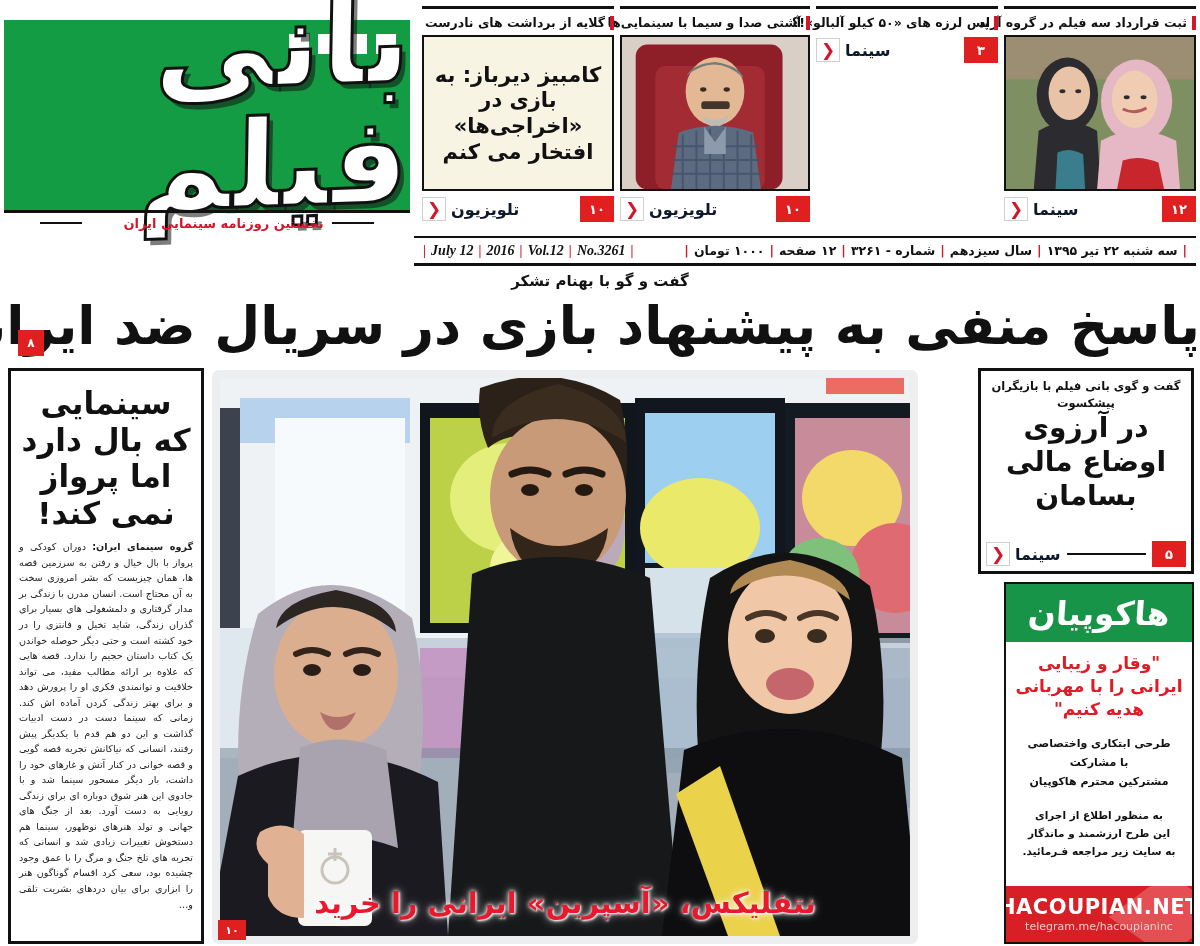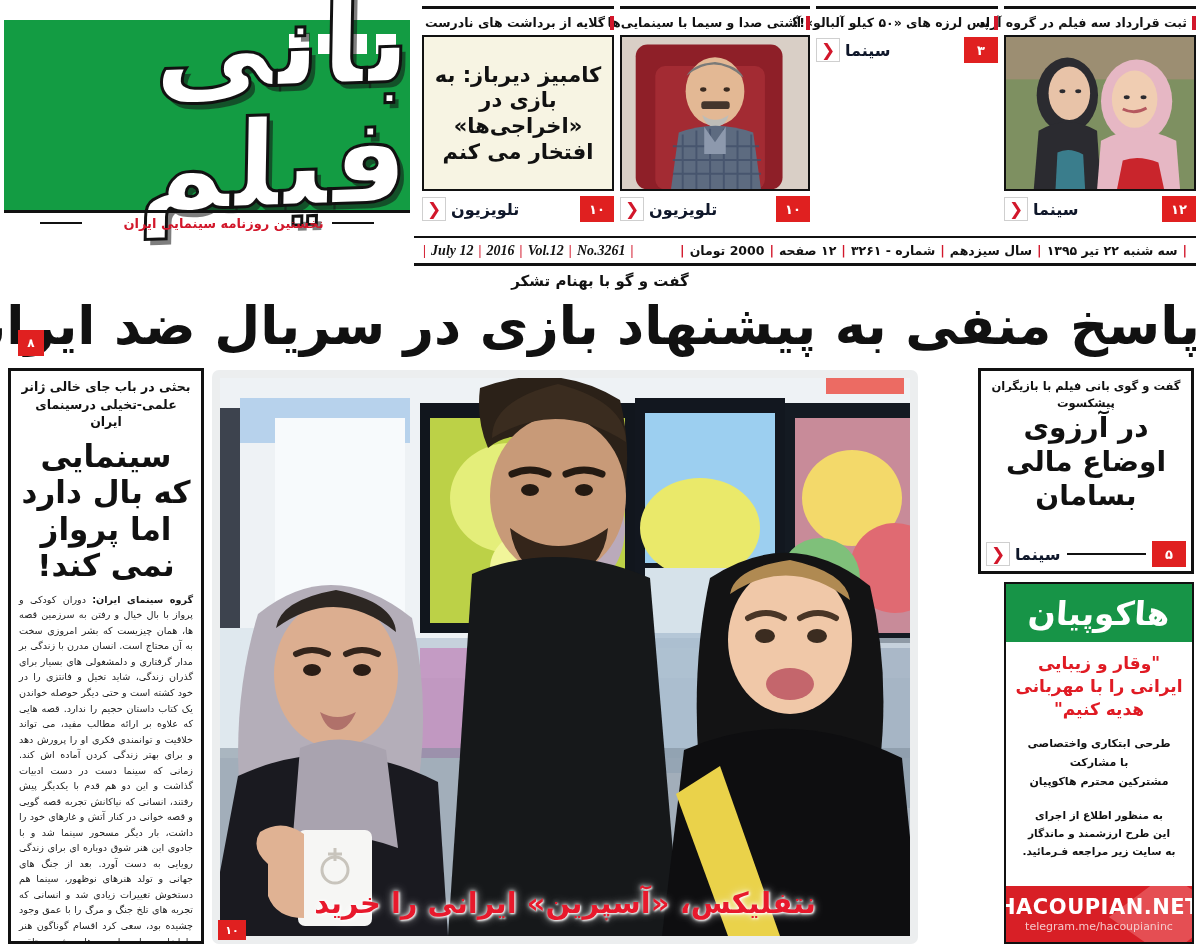--- a/index.html
+++ b/index.html
@@ -329,21 +329,21 @@
     <span class="info-seg info-fa">
       <span class="sep">|</span>
         <span>سه شنبه ۲۲ تیر ۱۳۹۵</span>
       <span class="sep">|</span>
         <span>سال سیزدهم</span>
       <span class="sep">|</span>
         <span>شماره - ۳۲۶۱</span>
       <span class="sep">|</span>
         <span>۱۲ صفحه</span>
       <span class="sep">|</span>
-        <span>2000 تومان</span>
+        <span>۱۰۰۰ تومان</span>
       <span class="sep">|</span>
     </span>
     <span class="info-seg info-en">
       <span class="sep">|</span>
         <span>July 12</span>
       <span class="sep">|</span>
         <span>2016</span>
       <span class="sep">|</span>
         <span>Vol.12</span>
       <span class="sep">|</span>
@@ -352,21 +352,20 @@
     </span>
   </div>
 
   <div class="kickermain">گفت و گو با بهنام تشکر</div>
   <div class="headline">پاسخ منفی به پیشنهاد بازی در سریال ضد ایرانی قطری ها!</div>
   <div class="headline-badge">۸</div>
 
   <div class="lower">
 
     <div class="leftcol">
-      <div class="kick">بحثی در باب جای خالی ژانر علمی-تخیلی درسینمای ایران</div>
       <div class="title">سینمایی که بال دارد اما پرواز نمی کند!</div>
       <div class="body">
         <b>گروه سینمای ایران:</b><span> دوران کودکی و پرواز با بال خیال و رفتن به سرزمین قصه ها، همان چیزیست که بشر امروزی سخت به آن محتاج است. انسان مدرن با زندگی بر مدار گرفتاری و دلمشغولی های بسیار برای گذران زندگی، شاید تخیل و فانتزی را در خود کشته است و حتی دیگر حوصله خواندن یک کتاب داستان حجیم را ندارد. قصه هایی که علاوه بر ارائه مطالب مفید، می تواند خلاقیت و توانمندی فکری او را پرورش دهد و برای بهتر زندگی کردن آماده اش کند. زمانی که سینما دست در دست ادبیات گذاشت و این دو هم قدم با یکدیگر پیش رفتند، انسانی که نیاکانش تجربه قصه گویی و قصه خوانی در کنار آتش و غارهای خود را داشت، بار دیگر مسحور سینما شد و با جادوی این هنر شوق دوباره ای برای زندگی رویایی به دست آورد. بعد از جنگ های جهانی و تولد هنرهای نوظهور، سینما هم دستخوش تغییرات زیادی شد و انسانی که تجربه های تلخ جنگ و مرگ را با عمق وجود چشیده بود، سعی کرد اقسام گوناگون هنر را ابزاری برای بیان دردهای بشریت تلقی و…</span>
       </div>
     </div>
 
     <div class="centerphoto">
       <div class="photo-inner">
         <svg width="100%" height="100%" viewBox="0 0 770 558" preserveAspectRatio="xMidYMid slice">
 

